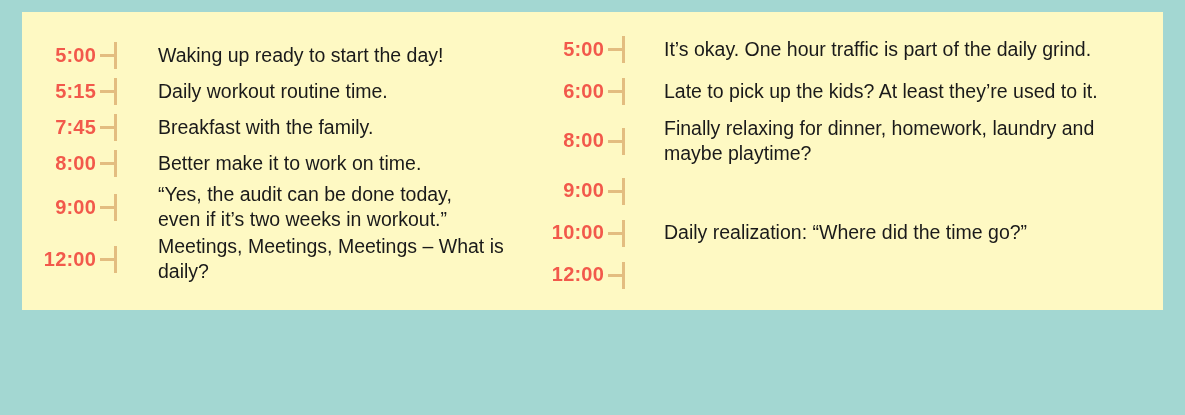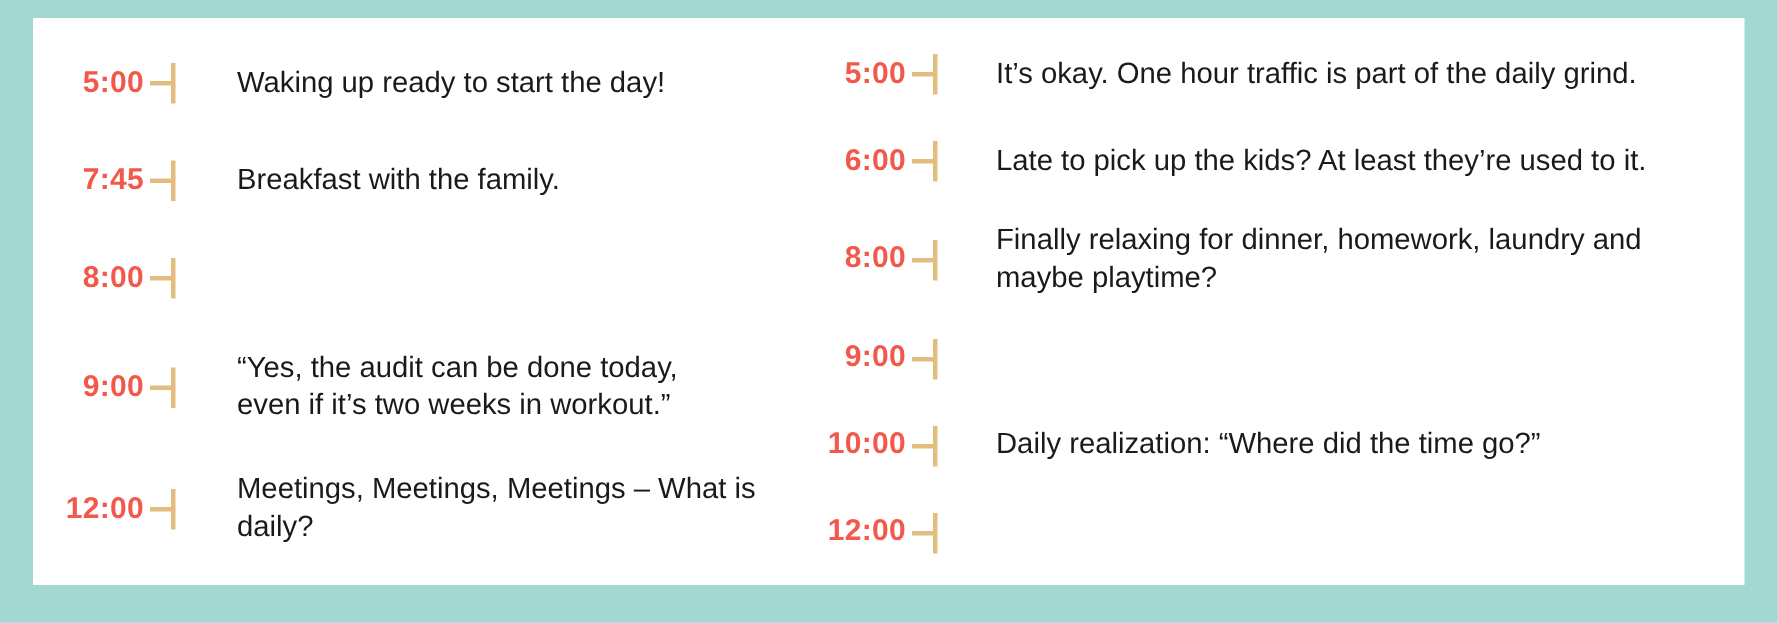--- a/index.html
+++ b/index.html
@@ -20,22 +20,22 @@
     width: 1185px;
     height: 415px;
     background: #a3d7d2;
   }
 
   .card {
     position: absolute;
     left: 22px;
     top: 12px;
     width: 1141px;
-    height: 378px;
-    background: #ffffff;
+    height: 298px;
+    background: #fef9c3;
   }
 
   .columns {
     display: flex;
     width: 100%;
     height: 100%;
     box-sizing: border-box;
   }
 
   .col {
@@ -117,33 +117,42 @@
       <div class="col col-left">
         <div class="row">
           <div class="time">5:00</div>
           <div class="tick">
               <span class="tick-v"></span>
               <span class="tick-h"></span>
             </div>
           <div class="desc">Waking up ready to start the day!</div>
         </div>
         <div class="row">
+          <div class="time">5:15</div>
+          <div class="tick">
+              <span class="tick-v"></span>
+              <span class="tick-h"></span>
+            </div>
+          <div class="desc">Daily workout routine time.</div>
+        </div>
+        <div class="row">
           <div class="time">7:45</div>
           <div class="tick">
               <span class="tick-v"></span>
               <span class="tick-h"></span>
             </div>
           <div class="desc">Breakfast with the family.</div>
         </div>
         <div class="row">
           <div class="time">8:00</div>
           <div class="tick">
               <span class="tick-v"></span>
               <span class="tick-h"></span>
             </div>
+          <div class="desc">Better make it to work on time.</div>
         </div>
         <div class="row">
           <div class="time">9:00</div>
           <div class="tick">
               <span class="tick-v"></span>
               <span class="tick-h"></span>
             </div>
           <div class="desc">“Yes, the audit can be done today,
 even if it’s two weeks in workout.”</div>
         </div>

